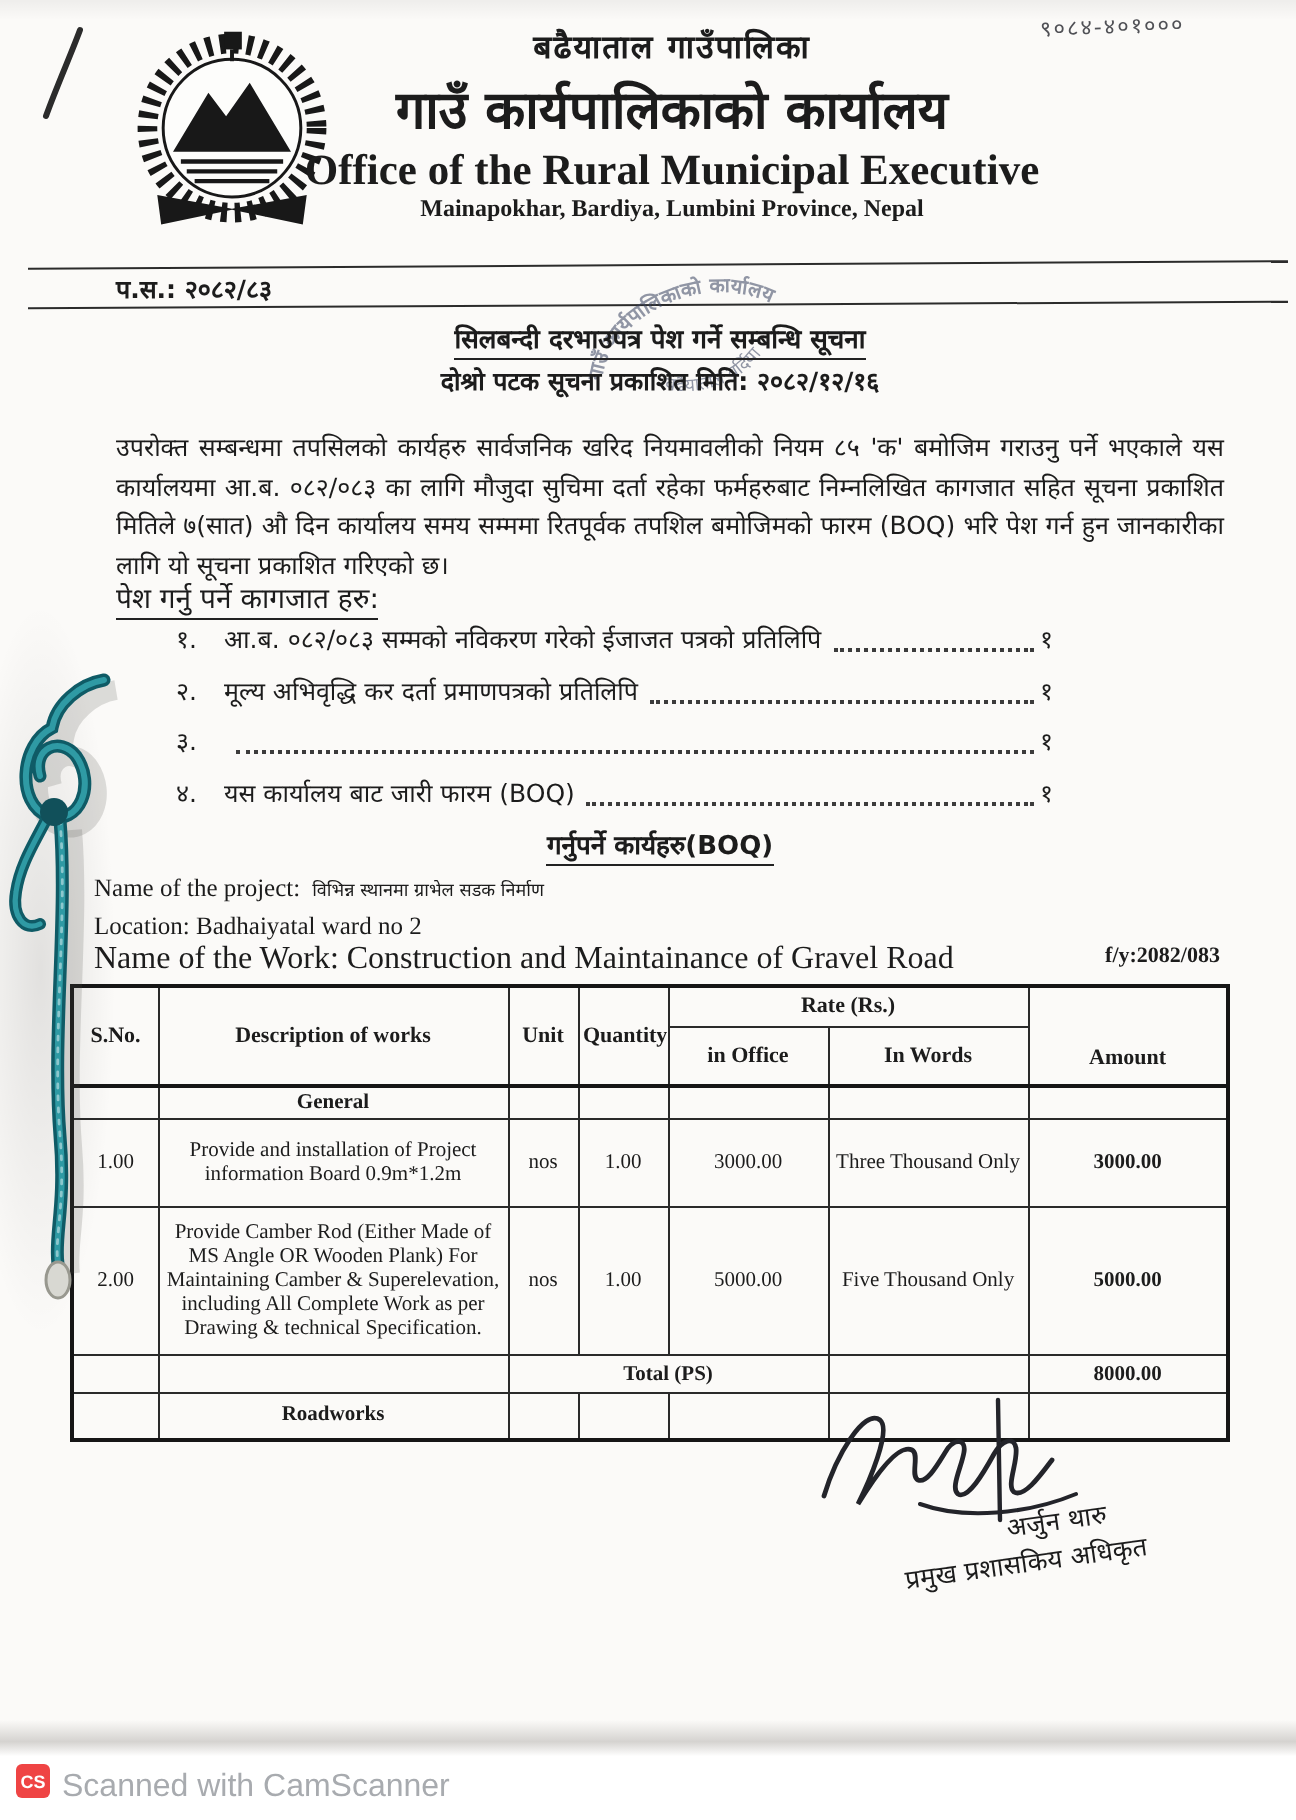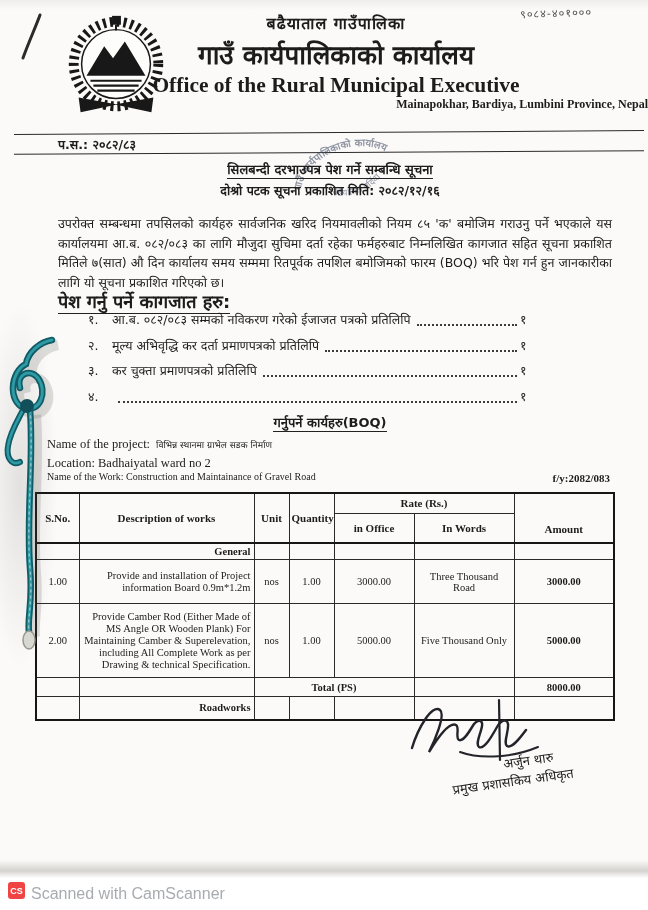--- a/index.html
+++ b/index.html
@@ -7,58 +7,58 @@
         font-family:"Liberation Serif","DejaVu Serif",serif;color:#1c1c1c;}
   .abs{position:absolute;}
   .np{font-family:"DejaVu Sans","Liberation Sans",sans-serif;}
 
   
   .hdr{left:0;top:12px;width:648px;text-align:center;padding-left:24px;box-sizing:border-box;}
   .hdr .l1{font-size:16px;font-weight:bold;letter-spacing:1px;}
   .hdr .l2{font-size:26px;font-weight:bold;margin-top:2px;}
   .hdr .l3{font-size:13px;font-weight:bold;margin-top:2px;}
   .hdr .l4{font-size:21.5px;font-weight:bold;margin-top:1px;font-family:"Liberation Serif",serif;}
-  .hdr .l5{font-size:12px;font-weight:bold;margin-top:-1px;text-align:right;}
+  .hdr .l5{font-size:12px;font-weight:bold;margin-top:-1px;}
 
   .rule{height:0;border-top:1.8px solid #2b2b2b;}
   .ref{left:58px;top:136px;font-size:12.5px;font-weight:bold;}
 
   .notice-title{left:0;top:160px;width:660px;text-align:center;font-size:13px;font-weight:bold;}
   .notice-title span{border-bottom:1.6px solid #222;padding-bottom:1px;margin-top:32px;}
   .notice-sub{left:0;top:182px;width:660px;text-align:center;font-size:12.5px;font-weight:bold;}
 
   .bodytext{left:58px;top:214px;width:554px;font-size:12.5px;line-height:19.5px;text-align:justify;}
 
-  .docs-head{left:58px;top:289px;font-size:18px;font-weight:bold;text-align:right;}
+  .docs-head{left:58px;top:289px;font-size:14px;font-weight:normal;text-align:right;}
   .docs-head span{border-bottom:1.6px solid #222;padding-bottom:1px;}
   .docs{left:88px;top:311px;width:442px;}
   .doc-line{display:flex;height:25.5px;align-items:flex-start;font-size:12.5px;}
   .doc-no{width:24px;}
   .doc-dots{flex:1;border-bottom:2px dotted #3c3c3c;height:13px;margin:0 3px 0 6px;}
   .doc-count{width:10px;}
 
   .boq-head{left:0;top:413px;width:660px;text-align:center;font-size:13px;font-weight:bold;}
   .boq-head span{border-bottom:1.6px solid #222;padding-bottom:1px;}
   .proj{left:47px;top:437px;font-size:12.5px;display:flex;align-items:baseline;}
   .proj .val{font-size:9px;margin-left:6px;}
   .loc{left:47px;top:456px;font-size:12.5px;}
-  .work{left:47px;top:471px;font-size:10px;}
+  .work{left:47px;top:471px;font-size:16px;}
   .fy{right:38px;top:472px;font-size:11px;font-weight:bold;}
 
   
   table.boq{left:35px;top:492px;position:absolute;width:578px;border-collapse:collapse;
             table-layout:fixed;font-size:10.5px;}
   table.boq,table.boq td,table.boq th{border:1px solid #2a2a2a;}
   table.boq{border:2px solid #161616;}
   table.boq th{font-size:11px;font-weight:bold;padding:2px;}
   table.boq td{padding:2px 3px;vertical-align:middle;}
   .hdr-sep{border-bottom:2.6px solid #161616 !important;}
   td.c,th.c{text-align:center;}
   td.b{font-weight:bold;}
-  td.left{text-align:right;margin-top:46px;}
+  td.left{text-align:center;margin-top:46px;}
   .amt-h{vertical-align:bottom !important;padding-bottom:7px !important;}
   tr.r-head1{height:20px;} tr.r-head2{height:30px;}
   tr.r-general{height:16px;} tr.r-one{height:44px;} tr.r-two{height:74px;}
   tr.r-total{height:19px;} tr.r-road{height:23px;}
   td.desc{line-height:12px;}
 
   
   .sig-name{left:503px;top:751px;font-size:13px;transform:rotate(-8deg);white-space:nowrap;}
   .sig-role{left:452px;top:772px;font-size:13px;transform:rotate(-8deg);white-space:nowrap;}
 
@@ -142,26 +142,26 @@
       <span class="doc-count">१</span>
     </div>
     <div class="doc-line">
       <span class="doc-no">२.</span>
       <span>मूल्य अभिवृद्धि कर दर्ता प्रमाणपत्रको प्रतिलिपि</span>
       <span class="doc-dots"></span>
       <span class="doc-count">१</span>
     </div>
     <div class="doc-line">
       <span class="doc-no">३.</span>
-      <span>कर चुक्ता प्रमाणपत्रको प्रतिलिपि</span>
       <span class="doc-dots"></span>
       <span class="doc-count">१</span>
     </div>
     <div class="doc-line">
       <span class="doc-no">४.</span>
+      <span>यस कार्यालय बाट जारी फारम (BOQ)</span>
       <span class="doc-dots"></span>
       <span class="doc-count">१</span>
     </div>
   </div>
 
   <div class="abs boq-head np">
     <span>गर्नुपर्ने कार्यहरु(BOQ)</span>
   </div>
   <div class="abs proj">
     <span>Name of the project:</span>
@@ -202,21 +202,21 @@
           <td></td>
           <td></td>
           <td></td>
     </tr>
     <tr class="r-one">
       <td class="c">1.00</td>
       <td class="desc left">Provide and installation of Project information Board 0.9m*1.2m</td>
       <td class="c">nos</td>
       <td class="c">1.00</td>
       <td class="c">3000.00</td>
-      <td class="c">Three Thousand Road</td>
+      <td class="c">Three Thousand Only</td>
       <td class="c b">3000.00</td>
     </tr>
     <tr class="r-two">
       <td class="c">2.00</td>
       <td class="desc left">Provide Camber Rod (Either Made of MS Angle OR Wooden Plank) For Maintaining Camber &amp; Superelevation, including All Complete Work as per Drawing &amp; technical Specification.</td>
       <td class="c">nos</td>
       <td class="c">1.00</td>
       <td class="c">5000.00</td>
       <td class="c">Five Thousand Only</td>
       <td class="c b">5000.00</td>

